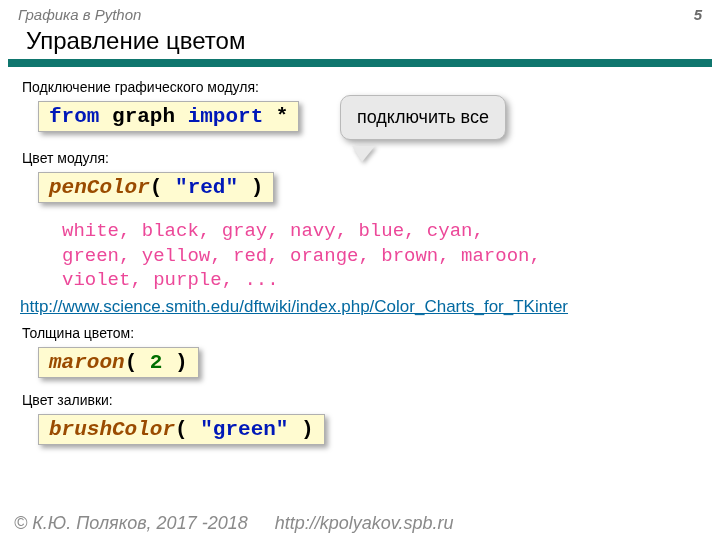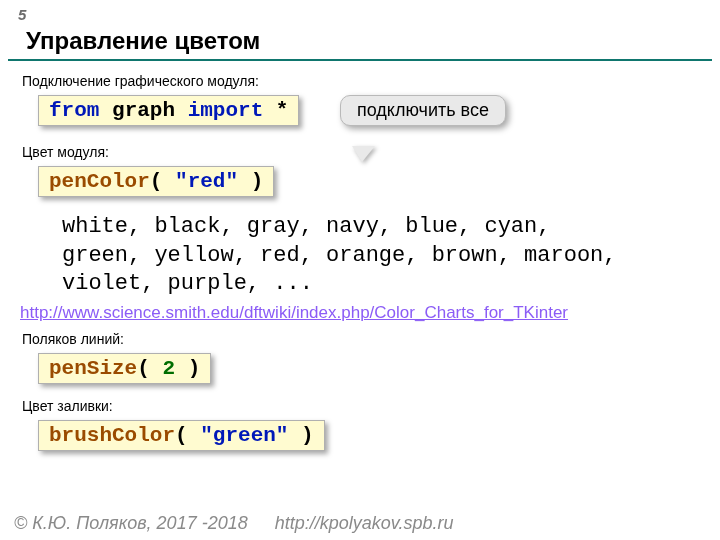--- a/index.html
+++ b/index.html
@@ -15,81 +15,81 @@
     display: flex;
     justify-content: space-between;
     padding: 6px 18px 2px 18px;
     font-style: italic;
     color: #797979;
     font-size: 15px;
   }
   .pagenum { font-style: italic; font-weight: bold; color: #6b6b6b; }
   .title {
     font-size: 24px;
-    font-weight: bold;
+    font-weight: normal;
     color: #000;
     padding: 2px 18px 4px 18px;
-    border-bottom: 2px solid #0f766e;
+    border-bottom: 8px solid #0f766e;
     margin: 0 8px 8px 8px;
   }
   .section-label {
     font-size: 14px;
     color: #000;
     padding: 4px 0 6px 22px;
   }
   .codebox {
     background: #fffbd0;
     border: 1px solid #b0b0b0;
     box-shadow: 3px 3px 5px rgba(0,0,0,0.35);
     font-family: "Courier New", monospace;
     font-size: 21px;
     font-weight: bold;
     padding: 3px 10px 3px 10px;
     margin-left: 38px;
     display: inline-block;
     white-space: pre;
   }
   .kw-blue { color: #0018b8; }
-  .kw-brown { color: #9a4b00; }
+  .kw-brown { color: #9a4b00; font-style: italic; }
   .kw-black { color: #000; }
   .kw-green { color: #006d00; }
   .callout {
     position: absolute;
     left: 340px;
     top: 95px;
     background: #e9e9e9;
     border: 1px solid #b9b9b9;
     border-radius: 10px;
     box-shadow: 3px 3px 6px rgba(0,0,0,0.35);
-    padding: 3px 16px;
+    padding: 10px 16px;
     font-size: 18px;
     color: #000;
     text-align: center;
     line-height: 1.25;
   }
   .callout-tail {
     position: absolute;
     left: 352px;
     top: 146px;
     width: 0; height: 0;
     border-left: 10px solid transparent;
     border-right: 13px solid transparent;
     border-top: 16px solid #e9e9e9;
     filter: drop-shadow(2px 2px 2px rgba(0,0,0,0.3));
   }
   .colorlist {
     font-family: "Courier New", monospace;
-    font-size: 22px;
-    color: #000000;
+    font-size: 19px;
+    color: #ec4899;
     padding: 10px 22px 2px 62px;
     line-height: 1.3;
     white-space: pre-wrap;
   }
   .link {
-    color: #8b5cf6;
+    color: #0369a1;
     text-decoration: underline;
     font-size: 17px;
     padding: 2px 0 2px 20px;
     display: inline-block;
   }
   .footer {
     position: absolute;
     bottom: 6px;
     left: 14px;
     font-size: 18px;
@@ -98,20 +98,21 @@
   }
   .footer a { color: #8a8a8a; text-decoration: none; margin-left: 22px; }
   .row { margin-bottom: 6px; }
 </style>
 </head>
 <body>
 
 
 
 <div class="header-bar">
+  <span>Графика в Python</span>
   <span class="pagenum">5</span>
 </div>
 
 <div class="title">Управление цветом</div>
 
 <div class="section-label">Подключение графического модуля:</div>
 <div class="row">
   <div class="codebox"><span class="kw-blue">from</span><span class="kw-black"> graph </span><span class="kw-blue">import</span><span class="kw-black"> *</span></div>
 </div>
 
@@ -123,23 +124,23 @@
 <div class="section-label" style="padding-top:12px">Цвет модуля:</div>
 <div class="row">
   <div class="codebox"><span class="kw-brown">penColor</span><span class="kw-black">( </span><span class="kw-blue">"red"</span><span class="kw-black"> )</span></div>
 </div>
 
 <div class="colorlist">white, black, gray, navy, blue, cyan,
 green, yellow, red, orange, brown, maroon,
 violet, purple, ...</div>
 <a class="link">http://www.science.smith.edu/dftwiki/index.php/Color_Charts_for_TKinter</a>
 
-<div class="section-label" style="padding-top:6px">Поляков линий:</div>
+<div class="section-label" style="padding-top:6px">Толщина цветом:</div>
 <div class="row">
-  <div class="codebox"><span class="kw-brown">penSize</span><span class="kw-black">( </span><span class="kw-green">2</span><span class="kw-black"> )</span></div>
+  <div class="codebox"><span class="kw-brown">maroon</span><span class="kw-black">( </span><span class="kw-green">2</span><span class="kw-black"> )</span></div>
 </div>
 
 <div class="section-label" style="padding-top:8px">Цвет заливки:</div>
 <div class="row">
   <div class="codebox"><span class="kw-brown">brushColor</span><span class="kw-black">( </span><span class="kw-blue">"green"</span><span class="kw-black"> )</span></div>
 </div>
 
 <div class="footer">
   <span>© К.Ю. Поляков, 2017 -2018</span>
   <a>http://kpolyakov.spb.ru</a>

